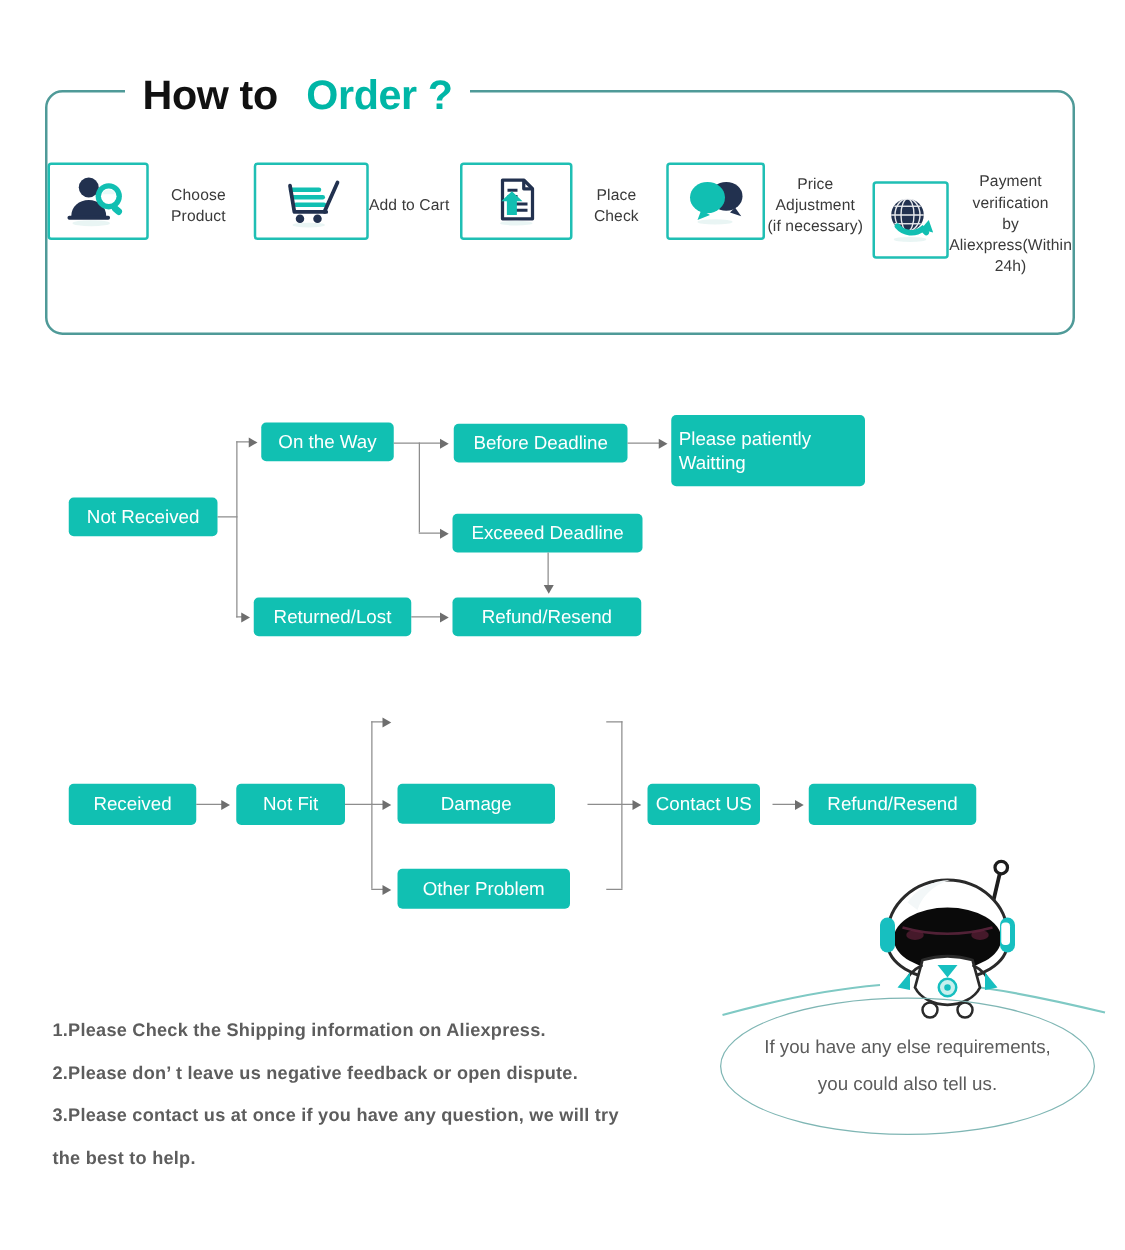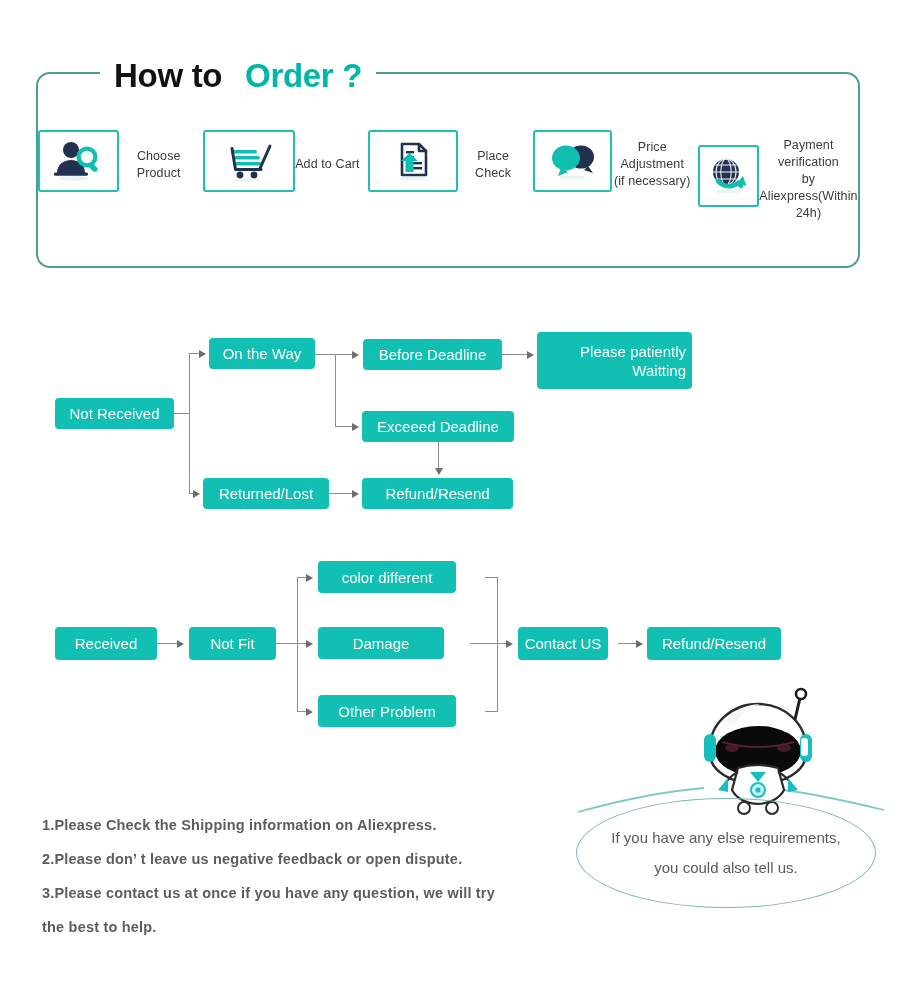--- a/index.html
+++ b/index.html
@@ -40,21 +40,21 @@
   .step-label{
     margin-top:7px;text-align:center;font-size:12.5px;color:#3a3a3a;
     line-height:17px;letter-spacing:.1px;
   }
 
   
   .flow{position:absolute;}
   .node{
     position:absolute;background:#11c0b2;color:#fff;border-radius:4px;
     display:flex;align-items:center;justify-content:center;
-    font-size:15px;line-height:19px;text-align:right;box-sizing:border-box;
+    font-size:15px;line-height:19px;text-align:left;box-sizing:border-box;
     padding:2px 6px;
   }
   .ln{position:absolute;background:#8d8d8d;}
   .ln.h{height:1.4px;}
   .ln.v{width:1.4px;}
   .arw{position:absolute;width:0;height:0;}
   .arw.r{border-top:4px solid transparent;border-bottom:4px solid transparent;border-left:7px solid #6e6e6e;}
   .arw.d{border-left:4px solid transparent;border-right:4px solid transparent;border-top:7px solid #6e6e6e;}
 
   
@@ -212,21 +212,20 @@
     <div class="arw d" style="left:434.5px;top:468px;"></div>
 
     <div class="ln h" style="left:329px;top:493px;width:25px;"></div>
     <div class="arw r" style="left:352px;top:489.5px;"></div>
   </div>
 
   <div class="flow" style="left:0;top:0;width:900px;height:1000px;">
 
     <div class="node" style="left:55px;top:627px;width:102px;height:33px;">Received</div>
     <div class="node" style="left:189px;top:627px;width:87px;height:33px;">Not Fit</div>
-    <div class="node" style="left:318px;top:561px;width:138px;height:32px;">color different</div>
     <div class="node" style="left:318px;top:627px;width:126px;height:32px;">Damage</div>
     <div class="node" style="left:318px;top:695px;width:138px;height:32px;">Other Problem</div>
     <div class="node" style="left:518px;top:627px;width:90px;height:33px;">Contact US</div>
     <div class="node" style="left:647px;top:627px;width:134px;height:33px;">Refund/Resend</div>
 
     <div class="ln h" style="left:157px;top:643px;width:22px;"></div>
     <div class="arw r" style="left:177px;top:639.5px;"></div>
 
     <div class="ln h" style="left:276px;top:643px;width:22px;"></div>
     <div class="ln v" style="left:297px;top:577px;height:134px;"></div>

